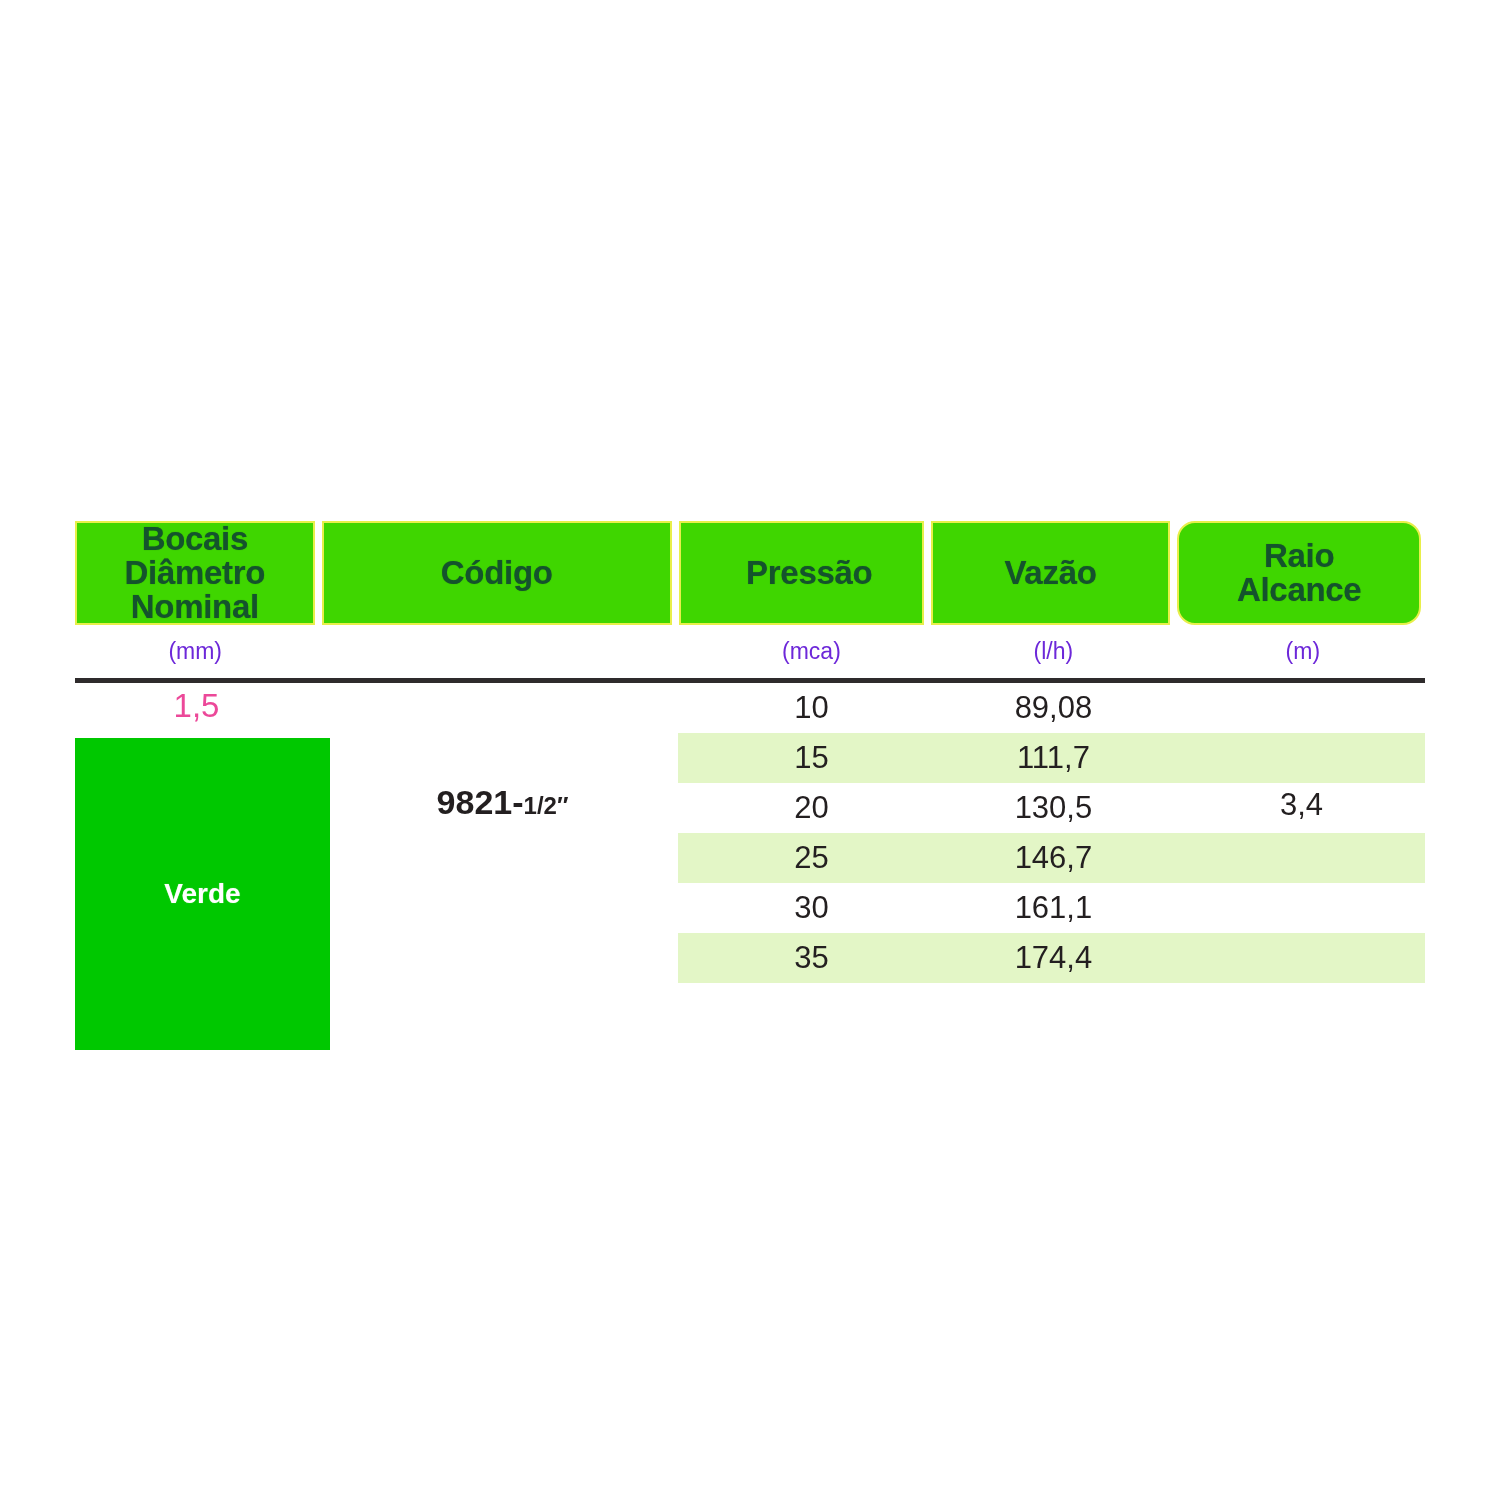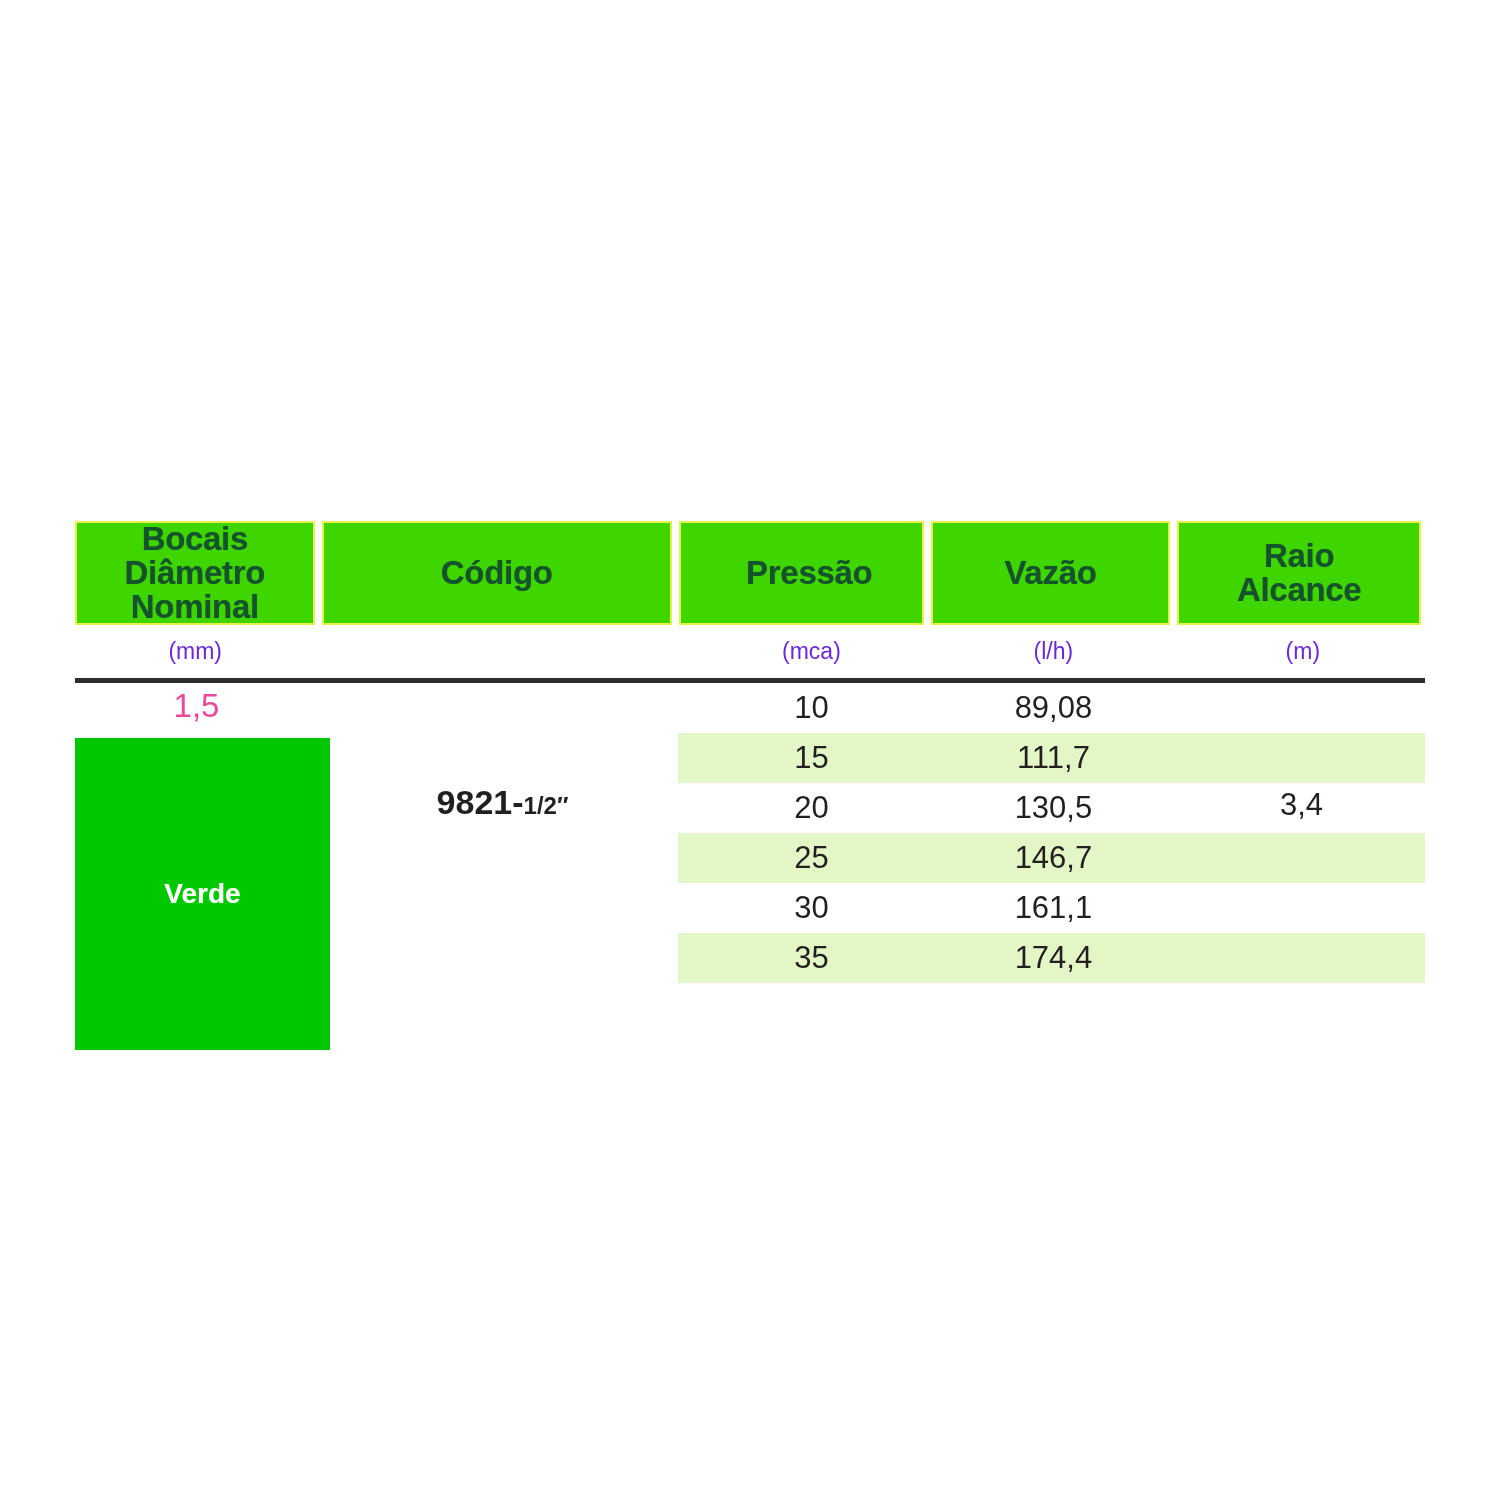--- a/index.html
+++ b/index.html
@@ -32,21 +32,21 @@
   .head-cell {
     background: #3fd600;
     border: 2px solid #e8ef4a;
     box-sizing: border-box;
     display: flex;
     align-items: center;
     justify-content: center;
     text-align: center;
     margin-right: 7px;
   }
-  .head-cell:last-child { margin-right: 4px; }
+  .head-cell:last-child { margin-right: 4px; border-radius: 18px; }
   .head-cell .head-label {
     font-weight: bold;
     font-size: 33px;
     line-height: 1.04;
     color: #14532d;
     letter-spacing: -0.3px;
     text-shadow: 0 0 1px rgba(0,0,0,0.35);
   }
 
   .col-bocais   { width: 243px; }

